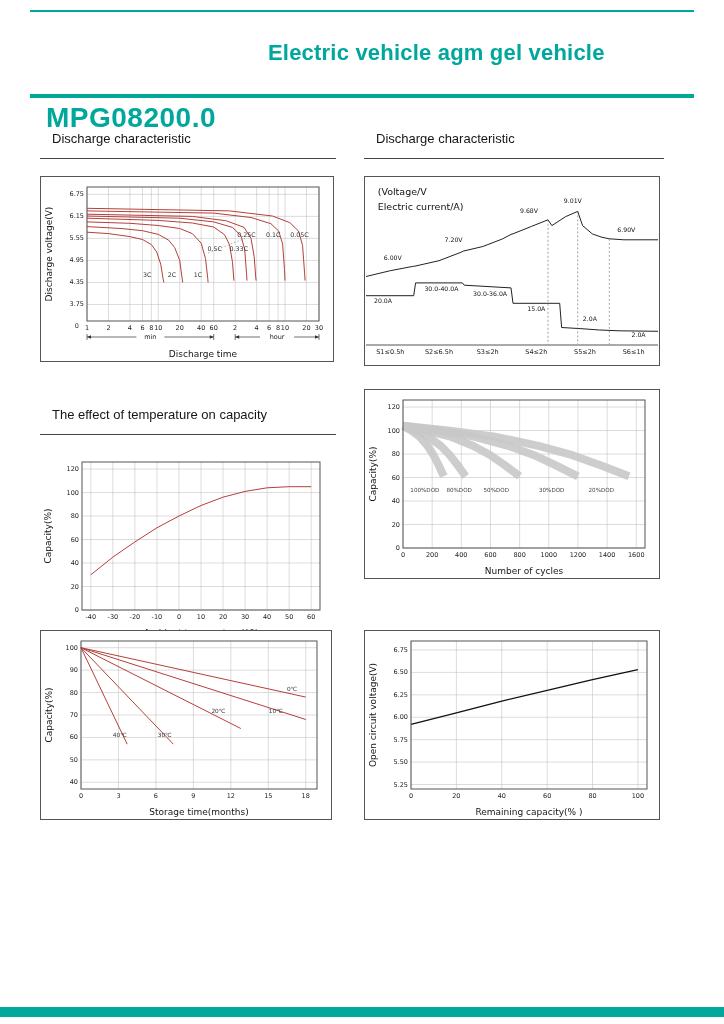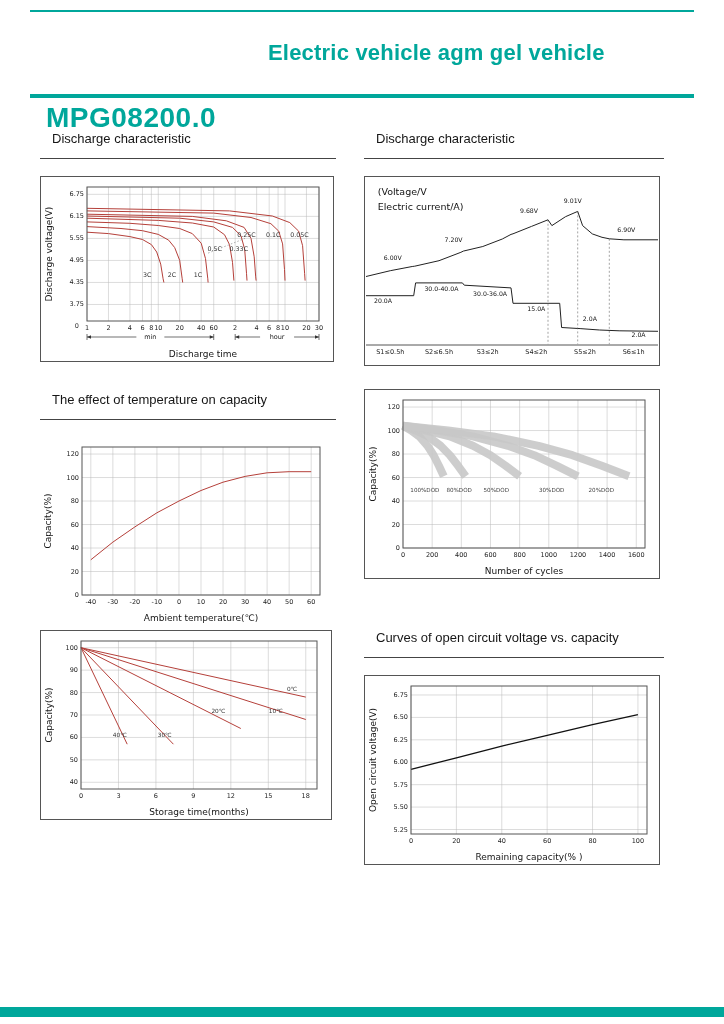--- a/index.html
+++ b/index.html
@@ -17,21 +17,21 @@
     position:absolute; left:268px; top:40px;
     color:var(--teal,#00A79B); font-size:22px; font-weight:bold; line-height:1.2; letter-spacing:.2px;
   }
   .model {
     position:absolute; left:46px; top:102px;
     color:var(--teal,#00A79B); font-size:28px; font-weight:bold; letter-spacing:.5px;
   }
   section { position:absolute; }
   .s0 { left:40px;  top:131px; width:296px; }
   .s1 { left:364px; top:131px; width:300px; }
-  .s2 { left:40px;  top:392px; width:296px; }
+  .s2 { left:40px;  top:407px; width:296px; }
   .s3 { left:364px; top:389px; width:300px; }
   .s4 { left:40px;  top:630px; width:296px; }
   .s5 { left:364px; top:630px; width:300px; }
   .chart-title {
     font-size:13px; font-weight:400; color:#161616;
     padding:0 0 12px 12px; border-bottom:1px solid #444; margin-bottom:17px; white-space:nowrap;
   }
   .chart-host { display:inline-block; background:#fff; }
   .chart-host.framed { border:1px solid #555; }
   svg { display:block; }
@@ -302,21 +302,20 @@
         <text x="123.66137566137567" y="106.42424242424242" font-size="5.8" text-anchor="middle" fill="#333">30℃</text>
         <text x="177.35449735449737" y="81.75757575757576" font-size="5.8" text-anchor="middle" fill="#333">20℃</text>
         <text x="234.7936507936508" y="81.75757575757576" font-size="5.8" text-anchor="middle" fill="#333">10℃</text>
         <text x="251.02645502645504" y="60.45454545454546" font-size="5.8" text-anchor="middle" fill="#333">0℃</text>
         <text x="158" y="184" font-size="9" text-anchor="middle" fill="#161616">Storage time(months)</text>
         <text x="11" y="84" font-size="9" text-anchor="middle" fill="#161616" transform="rotate(-90 11 84)">Capacity(%)</text>
       </svg></div>
 </section>
 
 <section class="s5">
-  <h3 class="chart-title">Curves of open circuit voltage vs. capacity</h3>
   <div class="chart-host framed"><svg width="294" height="188">
         <line x1="46" y1="153.51515151515153" x2="282" y2="153.51515151515153" stroke="#b8b8b8" stroke-width="0.5"></line>
         <text x="43" y="155.51515151515153" font-size="6.5" text-anchor="end" fill="#222">5.25</text>
         <line x1="46" y1="131.0909090909091" x2="282" y2="131.0909090909091" stroke="#b8b8b8" stroke-width="0.5"></line>
         <text x="43" y="133.0909090909091" font-size="6.5" text-anchor="end" fill="#222">5.50</text>
         <line x1="46" y1="108.66666666666667" x2="282" y2="108.66666666666667" stroke="#b8b8b8" stroke-width="0.5"></line>
         <text x="43" y="110.66666666666667" font-size="6.5" text-anchor="end" fill="#222">5.75</text>
         <line x1="46" y1="86.24242424242424" x2="282" y2="86.24242424242424" stroke="#b8b8b8" stroke-width="0.5"></line>
         <text x="43" y="88.24242424242424" font-size="6.5" text-anchor="end" fill="#222">6.00</text>
         <line x1="46" y1="63.818181818181806" x2="282" y2="63.818181818181806" stroke="#b8b8b8" stroke-width="0.5"></line>

